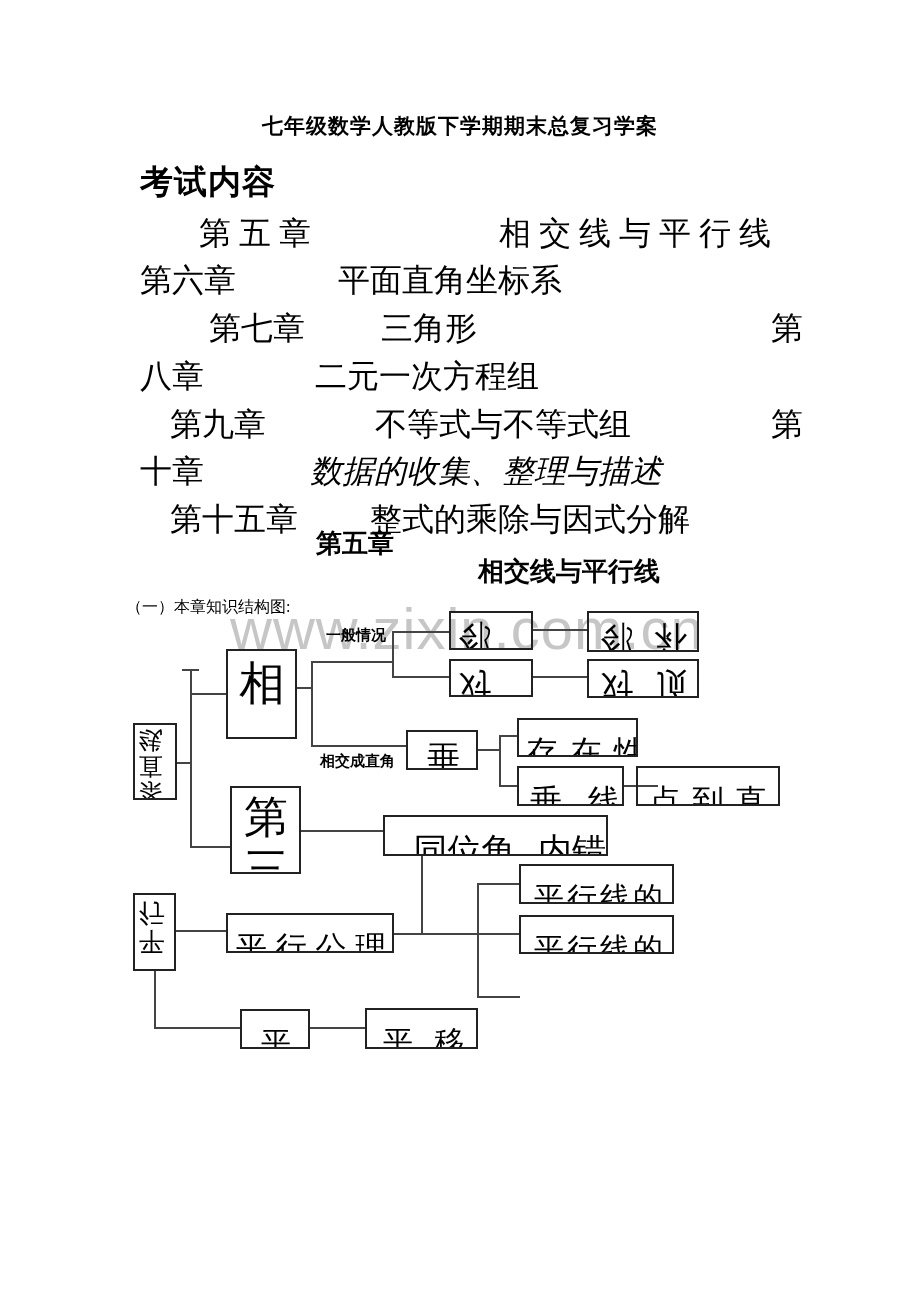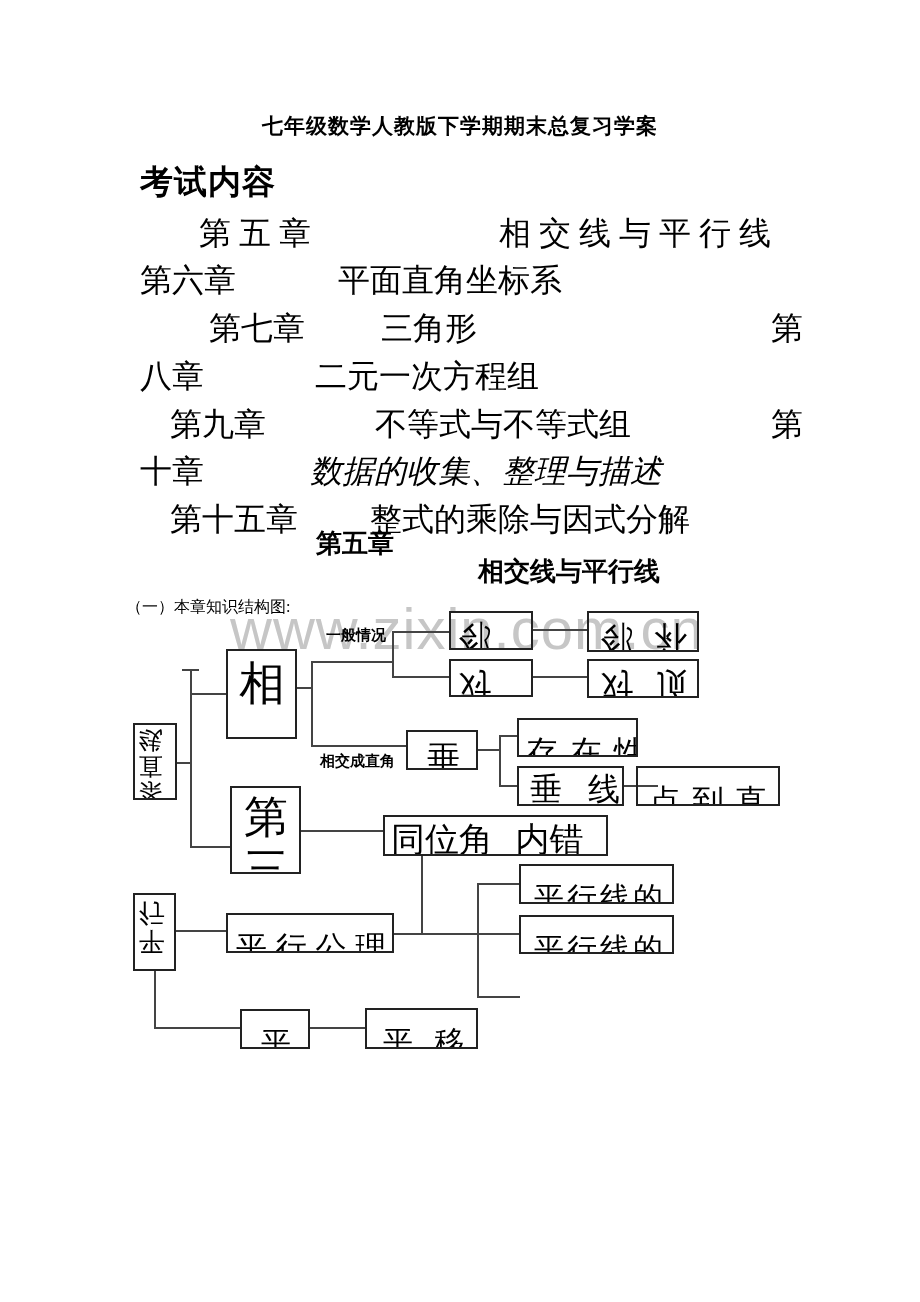--- a/index.html
+++ b/index.html
@@ -124,33 +124,33 @@
 
   <div class="b flip" style="left:406px;top:730px;width:72px;height:40px;font-size:33px;padding-left:19px;">
     <span style="margin-top:2px;">垂</span>
   </div>
 
   <div class="b clip" style="left:517px;top:718px;width:121px;height:39px;font-size:32px;padding-left:7px;word-spacing:4px;">
     <span style="margin-top:11px;">存 在 性</span>
   </div>
 
   <div class="b clip" style="left:517px;top:766px;width:107px;height:40px;font-size:32px;padding-left:11px;word-spacing:18px;">
-    <span style="margin-top:0;">垂 线</span>
+    <span style="margin-top:12px;">垂 线</span>
   </div>
 
   <div class="b clip" style="left:636px;top:766px;width:144px;height:40px;font-size:32px;padding-left:11px;word-spacing:3px;">
     <span style="margin-top:12px;">点 到 直</span>
   </div>
 
   <div class="b" style="left:230px;top:786px;width:71px;height:88px;font-size:44px;padding:4px 0 0 12px;">
     <div class="vtext">第三</div>
   </div>
 
   <div class="b clip" style="left:383px;top:815px;width:225px;height:41px;font-size:34px;padding-left:6px;word-spacing:14px;">
-    <span style="">同位角 内错</span>
+    <span style="margin-top:11px;text-align:right;">同位角 内错</span>
   </div>
 
   <div class="b" style="left:133px;top:893px;width:43px;height:78px;font-size:26px;padding:4px 4px;">
     <span class="vflip">平行</span>
   </div>
 
   <div class="b clip" style="left:226px;top:913px;width:168px;height:40px;font-size:31px;padding-left:8px;word-spacing:1px;">
     <span style="margin-top:12px;">平 行 公 理</span>
   </div>
 

